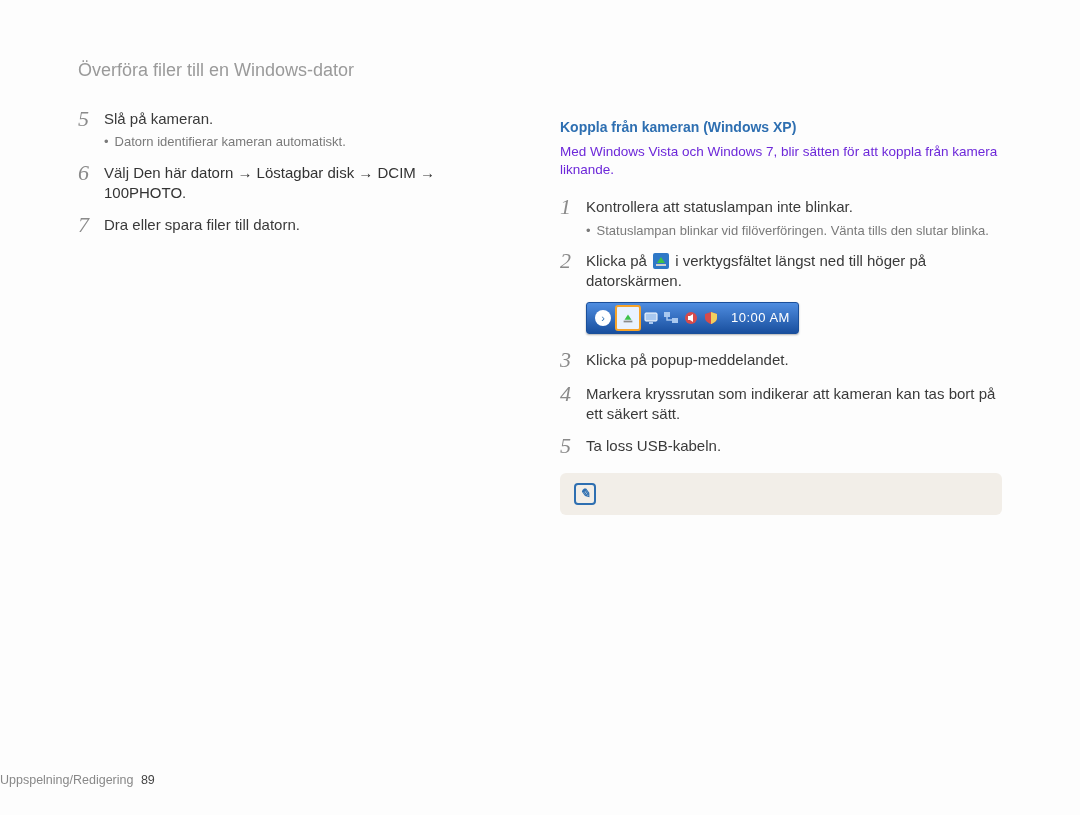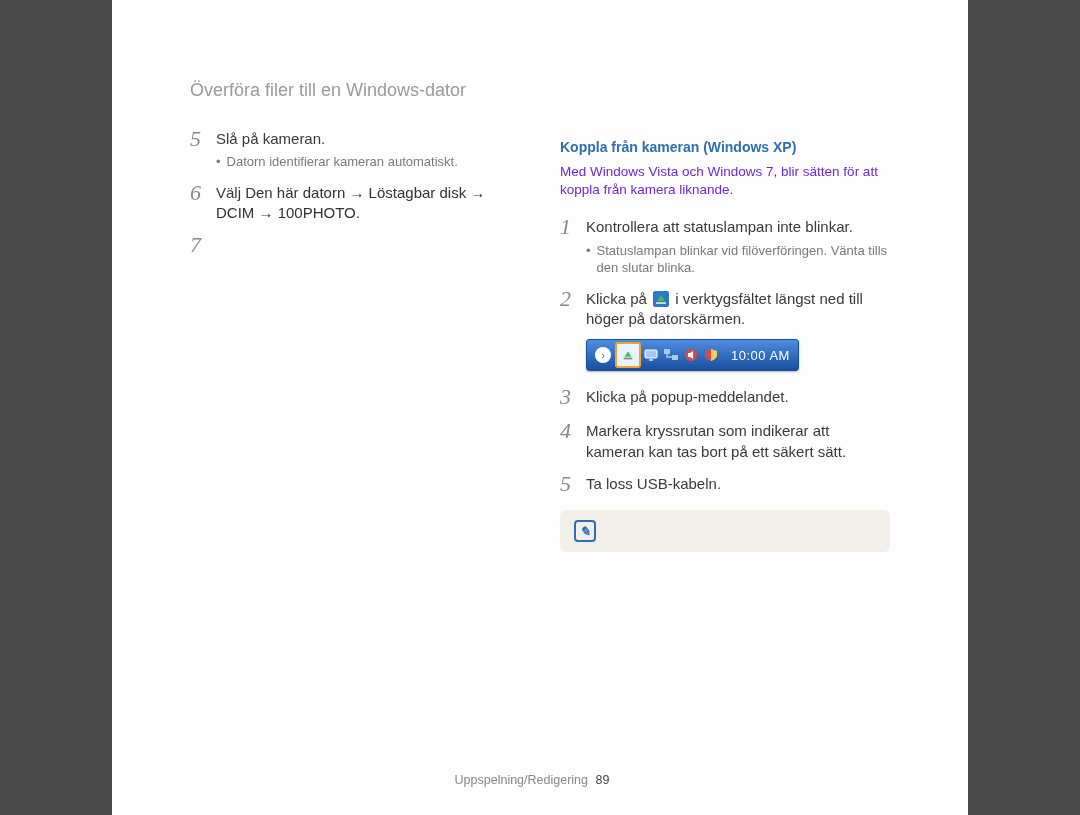--- a/index.html
+++ b/index.html
@@ -4,25 +4,25 @@
 <style>
   html, body {
     margin: 0;
     padding: 0;
     background: #4a4a4a;
     font-family: Arial, Helvetica, sans-serif;
     color: #3a3a3a;
   }
   .page {
     box-sizing: border-box;
-    width: 856px;
+    width: 1080px;
     height: 815px;
     margin: 0 auto;
     background: #fdfdfd;
-    padding: 80px 78px 30px 78px;
+    padding: 60px 78px 30px 78px;
     position: relative;
   }
   .page-header {
     font-size: 18px;
     color: #9a9a9a;
     font-weight: 300;
     margin-bottom: 26px;
   }
   .columns {
     display: flex;
@@ -148,21 +148,21 @@
     font-style: italic;
     font-weight: 700;
     font-size: 13px;
     line-height: 1;
   }
   .footer {
     position: absolute;
     left: 0;
     right: 16px;
     bottom: 28px;
-    text-align: center;
+    text-align: left;
     font-size: 12.5px;
     color: #888;
   }
   .footer .pg { color: #444; margin-left: 4px; }
 </style>
 </head>
 <body>
 
 <div class="page">
 
@@ -185,20 +185,23 @@
 
       <div class="num-item">
         <div class="num">6</div>
         <div class="num-body">
           <span>Välj </span><span class="bold">Den här datorn</span><span class="bold"> → </span><span class="bold">Löstagbar disk</span><span class="bold"> → </span><span class="bold">DCIM</span><span class="bold"> → </span><span class="bold">100PHOTO</span><span>.</span>
         </div>
       </div>
 
       <div class="num-item">
         <div class="num">7</div>
+        <div class="num-body">
+          <span>Dra eller spara filer till datorn.</span>
+        </div>
       </div>
 
     </div>
 
     <div class="col">
 
       <div class="section-title">Koppla från kameran (Windows XP)</div>
       <div class="section-sub">Med Windows Vista och Windows 7, blir sätten för att koppla från kamera liknande.</div>
 
       <div class="num-item">

